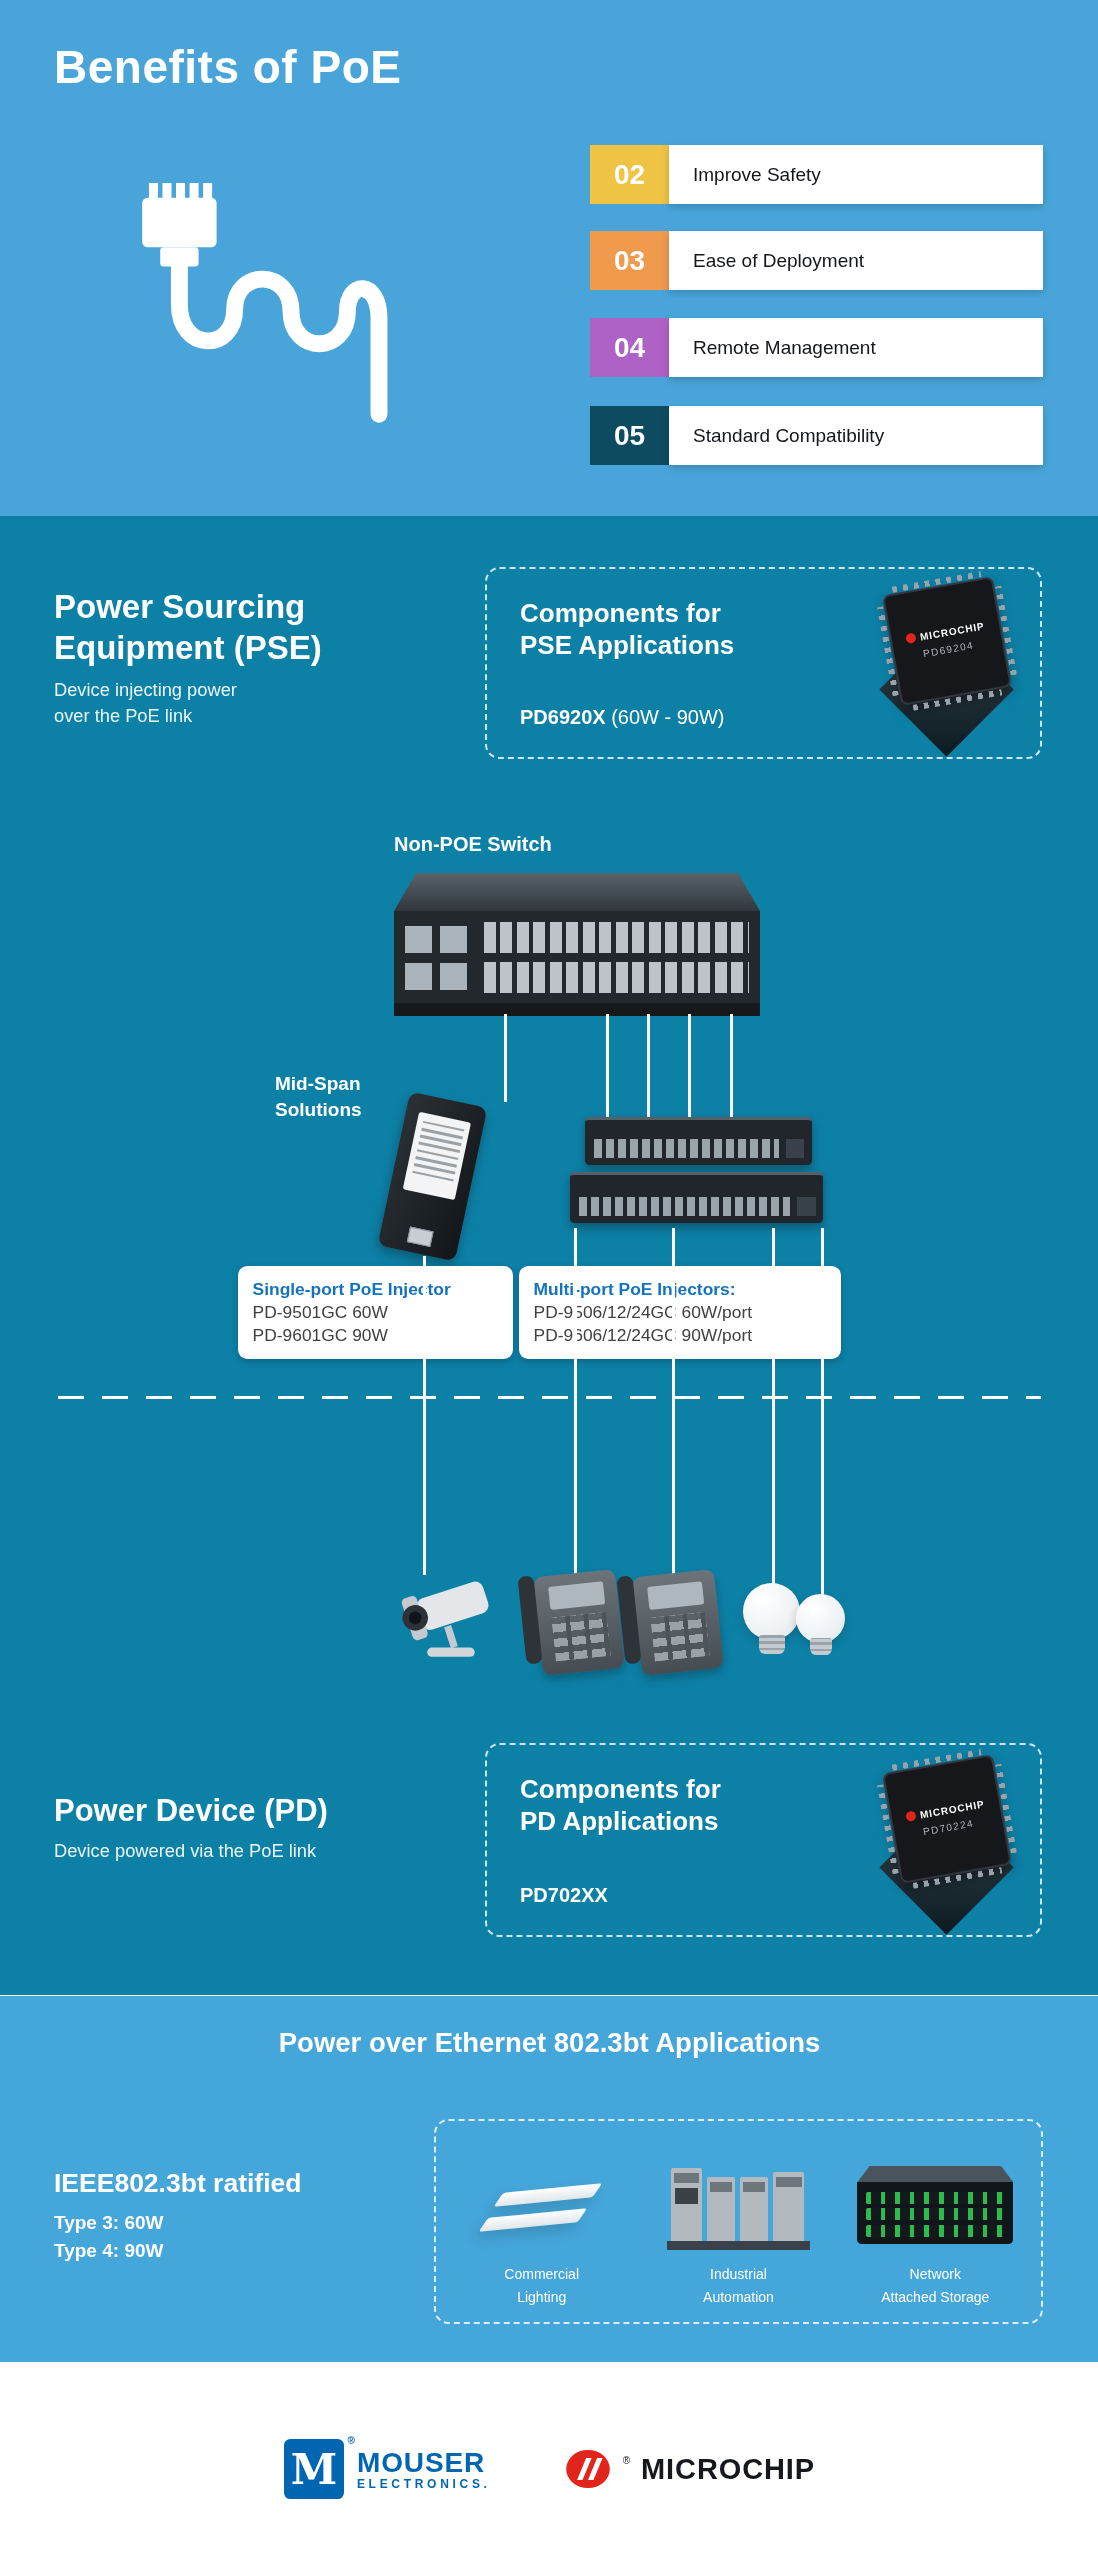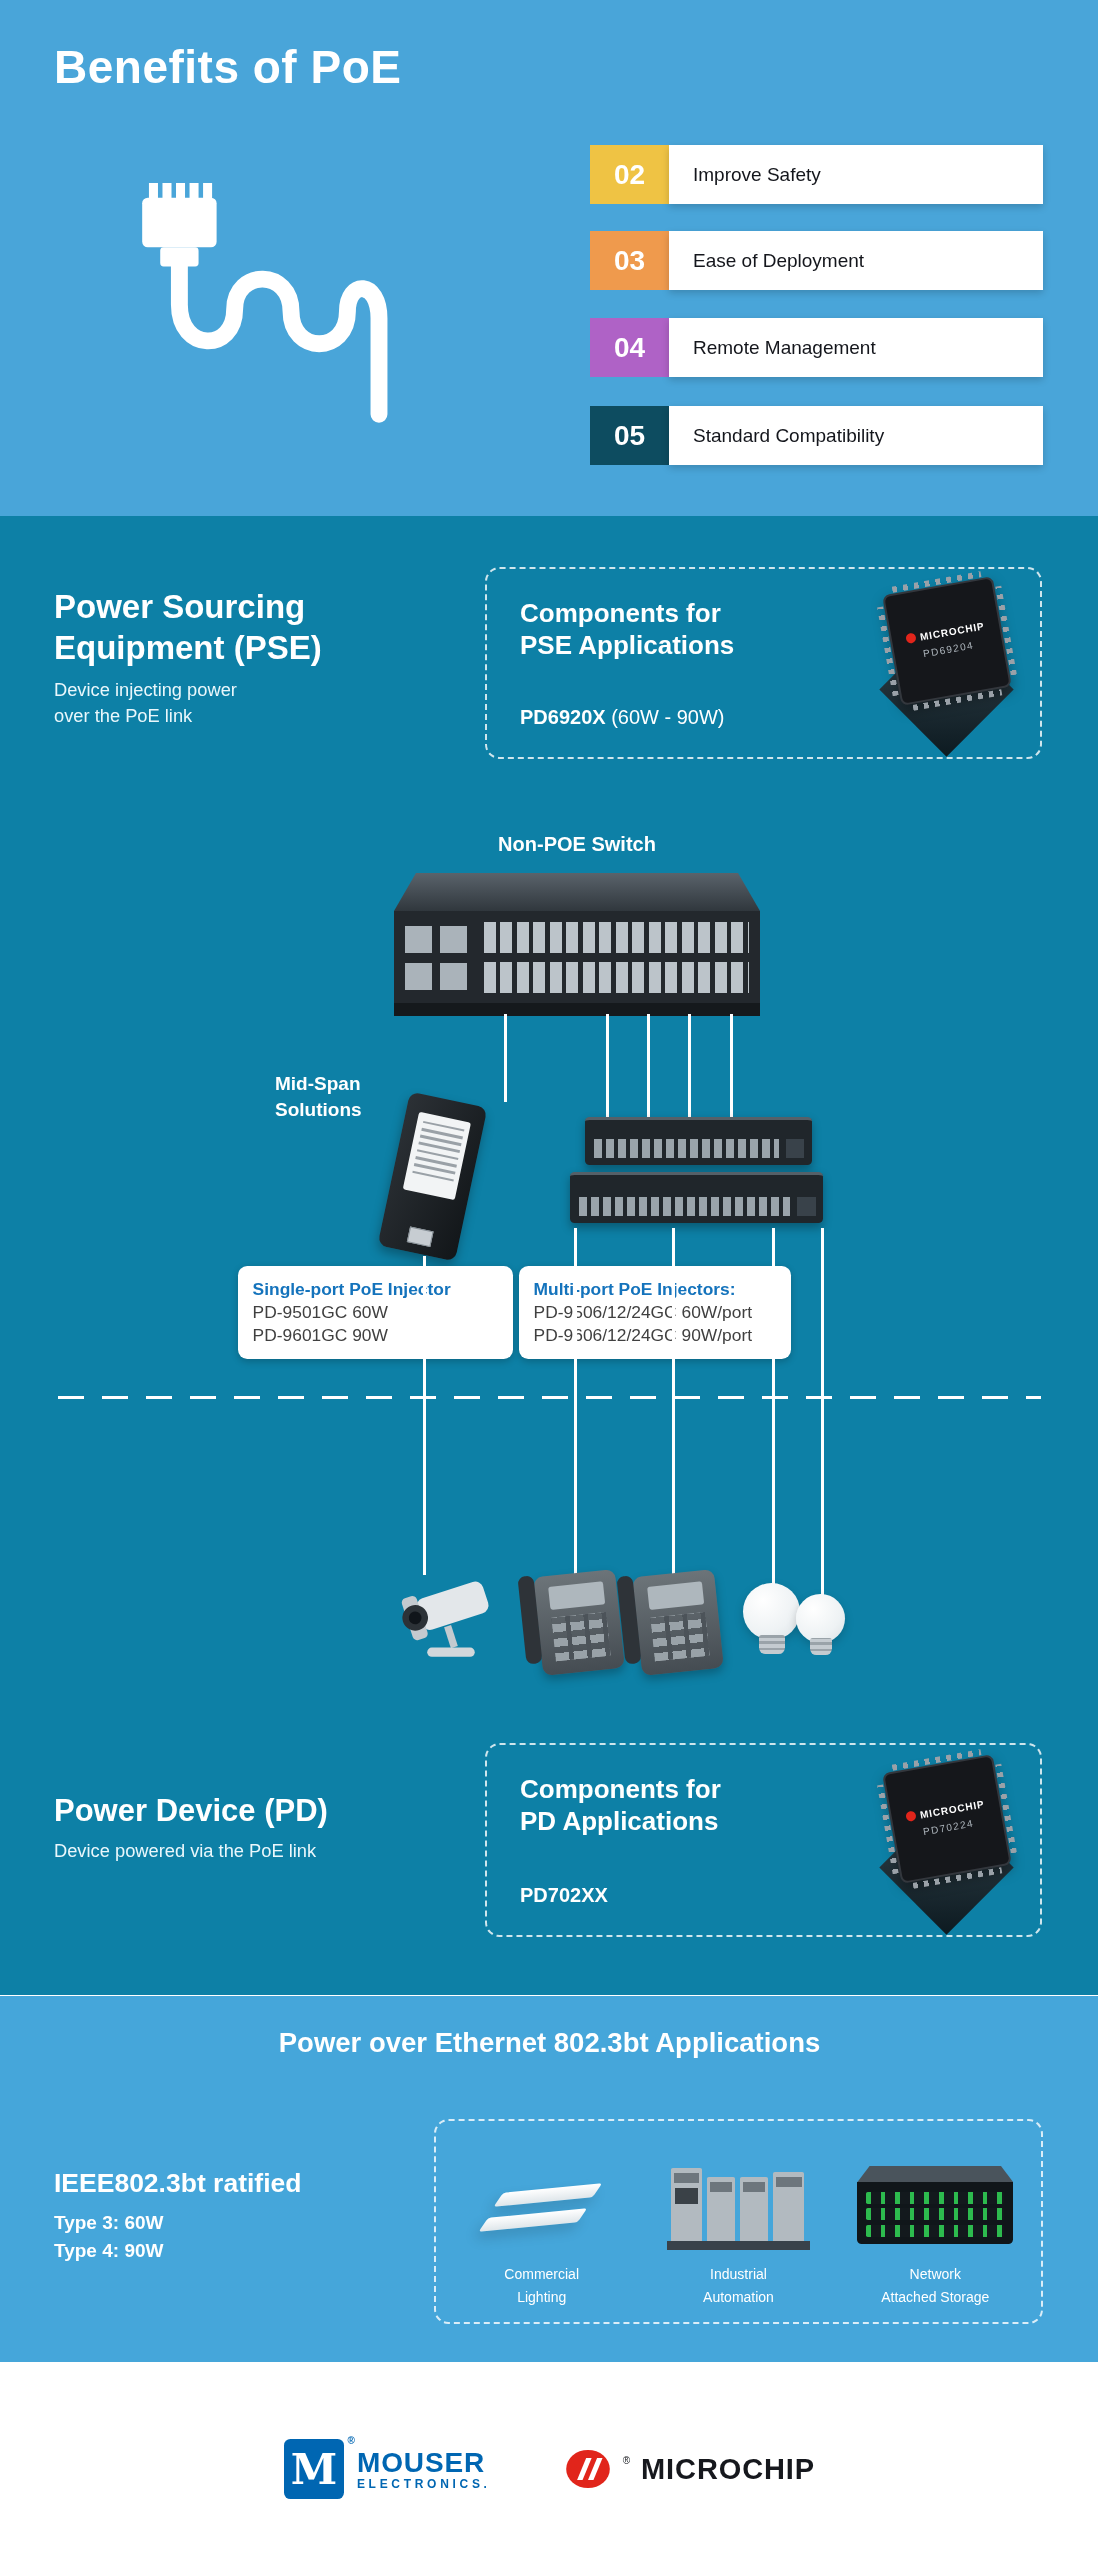--- a/index.html
+++ b/index.html
@@ -33,21 +33,21 @@
   .chip-pins{position:absolute}
   .pins-top{left:9.2px;right:9.2px;top:-9.2px;height:6.4px;background:repeating-linear-gradient(90deg,#9aa1a8 0 4.6px,transparent 4.6px 11px)}
   .pins-bottom{left:9.2px;right:9.2px;bottom:-9.2px;height:6.4px;background:repeating-linear-gradient(90deg,#9aa1a8 0 4.6px,transparent 4.6px 11px)}
   .pins-left{top:9.2px;bottom:9.2px;left:-9.2px;width:6.4px;background:repeating-linear-gradient(0deg,#9aa1a8 0 4.6px,transparent 4.6px 11px)}
   .pins-right{top:9.2px;bottom:9.2px;right:-9.2px;width:6.4px;background:repeating-linear-gradient(0deg,#9aa1a8 0 4.6px,transparent 4.6px 11px)}
   .chip-logo{display:flex;align-items:center;gap:3.7px;color:#fff;font-size:10px;font-weight:bold;letter-spacing:0.9px}
   .chip-logo .dot{width:10px;height:10px;border-radius:50%;background:#E1251B;display:inline-block}
   .chip-part{color:#aeb6bd;font-size:10px;letter-spacing:1.4px}
 
   
-  .switch-label{position:absolute;left:394px;top:317px;width:366px;text-align:center;color:#fff;font-size:20px;font-weight:600}
+  .switch-label{position:absolute;left:394px;top:317px;width:366px;text-align:left;color:#fff;font-size:20px;font-weight:600}
   .switch{position:absolute;left:394px;top:357px;width:366px;height:143px}
   .switch .topface{height:38px;background:linear-gradient(#5a636b,#30373d);clip-path:polygon(6% 0,94% 0,100% 100%,0 100%)}
   .switch .front{position:relative;height:92px;background:#23282d}
   .switch .sfp{position:absolute;left:11px;top:11px;width:68px;height:68px;background:
       repeating-linear-gradient(90deg,transparent 0 27.5px,#23282d 27.5px 35px),
       repeating-linear-gradient(0deg,#aab3ba 0 27.5px,#23282d 27.5px 37px)}
   .switch .ports{position:absolute;left:90px;right:11px;height:31px;background:repeating-linear-gradient(90deg,#bcc4ca 0 12px,#23282d 12px 16.5px)}
   .switch .p1{top:11px}.switch .p2{top:51px}
   .switch .base{height:13px;background:#15191c}
 
@@ -69,21 +69,21 @@
   .slab .prow{position:absolute;left:9.2px;right:33px;bottom:7.3px;height:18.3px;background:repeating-linear-gradient(90deg,#9aa4ab 0 8.2px,#20262b 8.2px 12px)}
   .slab .vent{position:absolute;right:7.3px;bottom:7.3px;width:18.3px;height:18.3px;background:#39424a}
   .slab1{left:14.6px;top:0;width:227px;height:48px}
   .slab2{left:0;top:55px;width:253px;height:51px}
 
   
   .lbox{position:absolute;top:750px;background:#fff;border-radius:9.2px;padding:12px 14.6px;box-shadow:0 2.7px 7.3px rgba(0,0,0,.2)}
   .lbox .t{color:#1473BC;font-size:17.4px;font-weight:bold;line-height:23px}
   .lbox .l{color:#404040;font-size:17.4px;line-height:23px}
   .lbox1{left:238px;width:275px}
-  .lbox2{left:519px;width:272px}
+  .lbox2{left:519px;width:322px}
 
   
   .camera{position:absolute;left:387px;top:1051px}
   .phone{position:absolute;width:106px;height:112px}
   .phone .pbody{position:absolute;left:18.3px;top:3.7px;width:82px;height:99px;background:linear-gradient(#6c7479,#454c52);border-radius:9.2px;transform:rotate(-6deg);box-shadow:0 4.6px 9.2px rgba(0,0,0,.25)}
   .phone .screen{position:absolute;left:13.7px;top:11px;width:55px;height:23px;background:#aeb7bd;border-radius:2.7px}
   .phone .keys{position:absolute;left:13.7px;top:42px;width:55px;height:44px;background:
       repeating-linear-gradient(90deg,transparent 0 13.7px,#4c5359 13.7px 18.3px),
       repeating-linear-gradient(0deg,#99a2a8 0 8.2px,transparent 8.2px 14.6px)}
   .phone .handset{position:absolute;left:1.8px;top:7.3px;width:15.6px;height:88px;background:#2e3338;border-radius:7.3px;transform:rotate(-6deg)}

